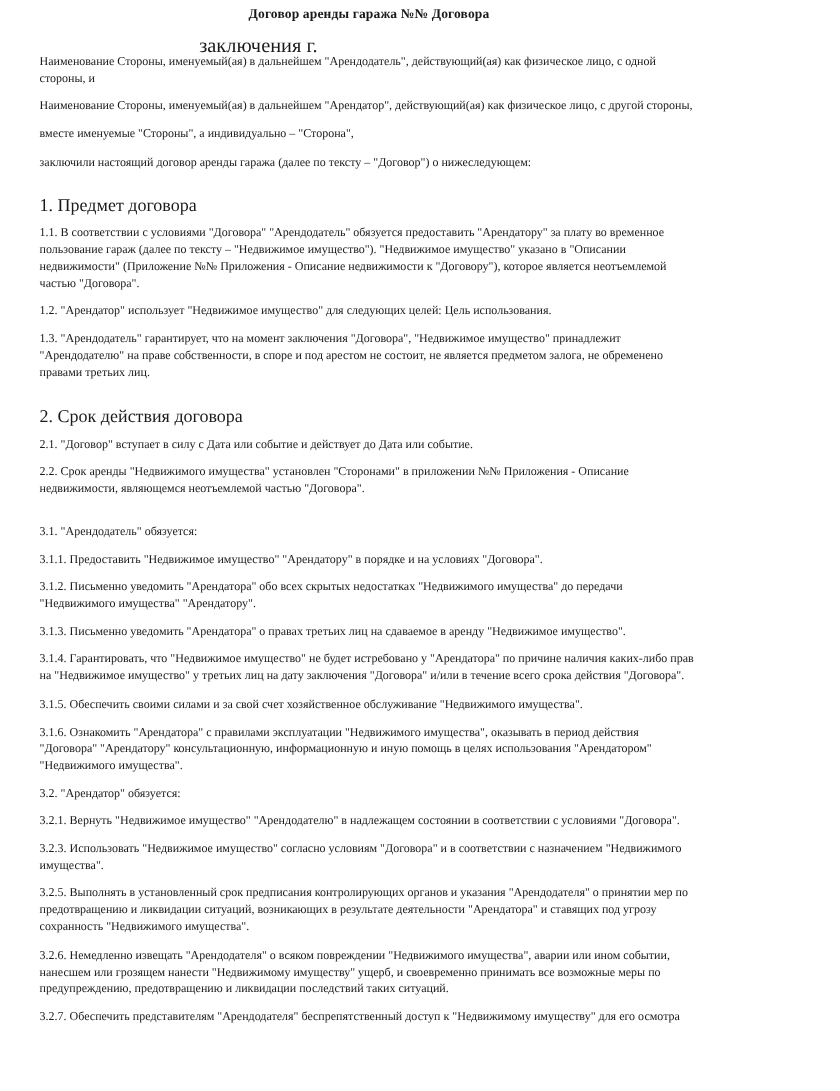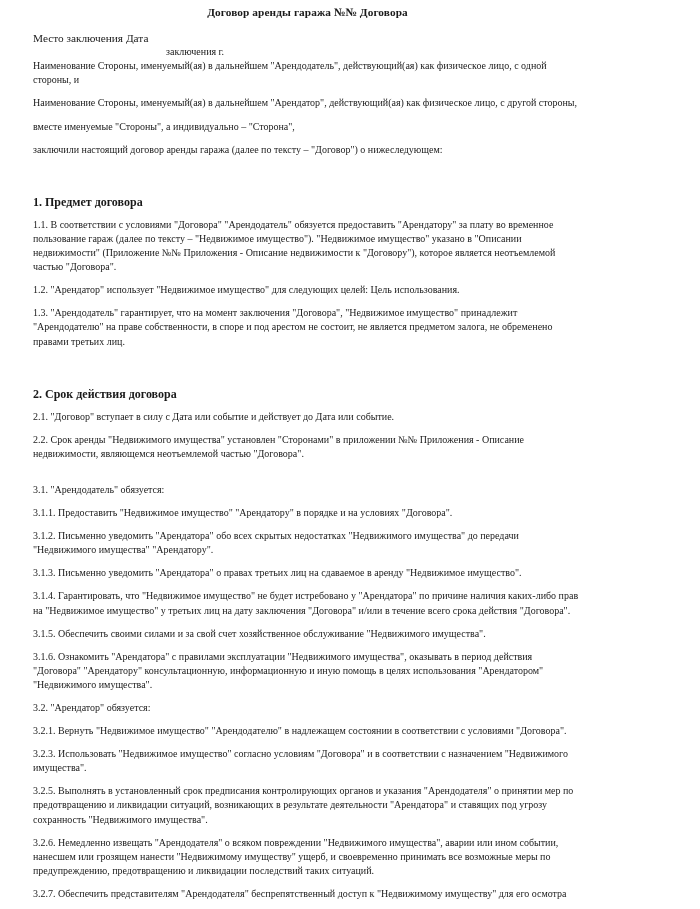--- a/index.html
+++ b/index.html
@@ -34,46 +34,45 @@
     margin: 0 0 9px 0;
     text-align: left;
     white-space: normal;
   }
   .place-line {
     font-size: 11.3px;
     line-height: 14.1px;
     margin: 0;
   }
   .place-cont {
-    font-size: 10px;
+    font-size: 17px;
     line-height: 14.1px;
     margin: 0 0 0 0;
     padding-left: 133px;
   }
   .section-head {
-    font-size: 12px;
-    font-weight: bold;
+    font-size: 15px;
+    font-weight: normal;
     line-height: 14.1px;
-    margin: 16px 0 9px 0;
+    margin: 0 0 9px 0;
   }
   .spacer-before-head {
     height: 13px;
   }
   .para:last-child {
     margin-bottom: 16px;
   }
 </style>
 </head>
 <body>
 
 <div class="page">
 
   <h1 class="doc-title">Договор аренды гаража №№ Договора</h1>
 
-  <p class="place-line">Место заключения Дата</p>
   <p class="place-cont">заключения г.</p>
 
   <p class="para">Наименование Стороны, именуемый(ая) в дальнейшем "Арендодатель", действующий(ая) как физическое лицо, с одной стороны, и</p>
   <p class="para">Наименование Стороны, именуемый(ая) в дальнейшем "Арендатор", действующий(ая) как физическое лицо, с другой стороны,</p>
   <p class="para">вместе именуемые "Стороны", а индивидуально – "Сторона",</p>
   <p class="para">заключили настоящий договор аренды гаража (далее по тексту – "Договор") о нижеследующем:</p>
 
   <div class="spacer-before-head"></div>
   <h2 class="section-head">1. Предмет договора</h2>
   <p class="para">1.1. В соответствии с условиями "Договора" "Арендодатель" обязуется предоставить "Арендатору" за плату во временное пользование гараж (далее по тексту – "Недвижимое имущество"). "Недвижимое имущество" указано в "Описании недвижимости" (Приложение №№ Приложения - Описание недвижимости к "Договору"), которое является неотъемлемой частью "Договора".</p>

